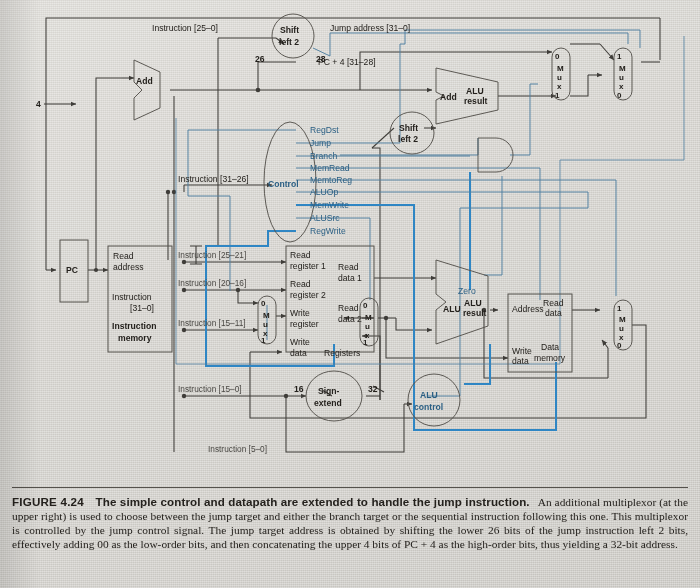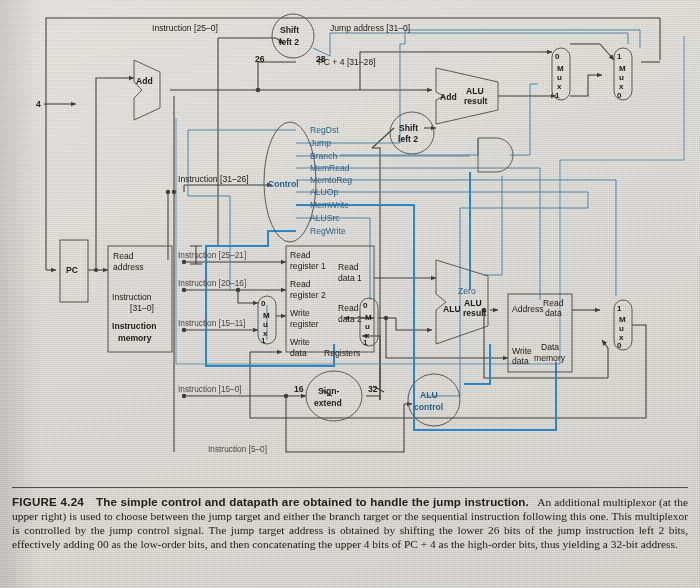--- a/index.html
+++ b/index.html
@@ -467,19 +467,19 @@
       <g>
         <path d="M190,246 L202,246 M196,246 L196,264 M190,264 L202,264" stroke="#3f3d39" stroke-width="1.1" fill="none"></path>
       </g>
     </svg>
   </div>
 
   <div id="caption">
     <div class="capline">
       <span class="figno">FIGURE 4.24</span>
       <span>&nbsp;&nbsp;</span>
-      <span class="figtitle">The simple control and datapath are obtained to handle the jump instruction.</span>
+      <span class="figtitle">The simple control and datapath are extended to handle the jump instruction.</span>
       <span>&nbsp;</span>
       <span>An additional multiplexor (at the upper right) is used to choose between the jump target and either the branch target or the sequential instruction following this one. This multiplexor is controlled by the jump control signal. The jump target address is obtained by shifting the lower 26 bits of the jump instruction left 2 bits, effectively adding 00 as the low-order bits, and then concatenating the upper 4 bits of PC + 4 as the high-order bits, thus yielding a 32-bit address.</span>
     </div>
   </div>
 
 </div>
 
 </body></html>

